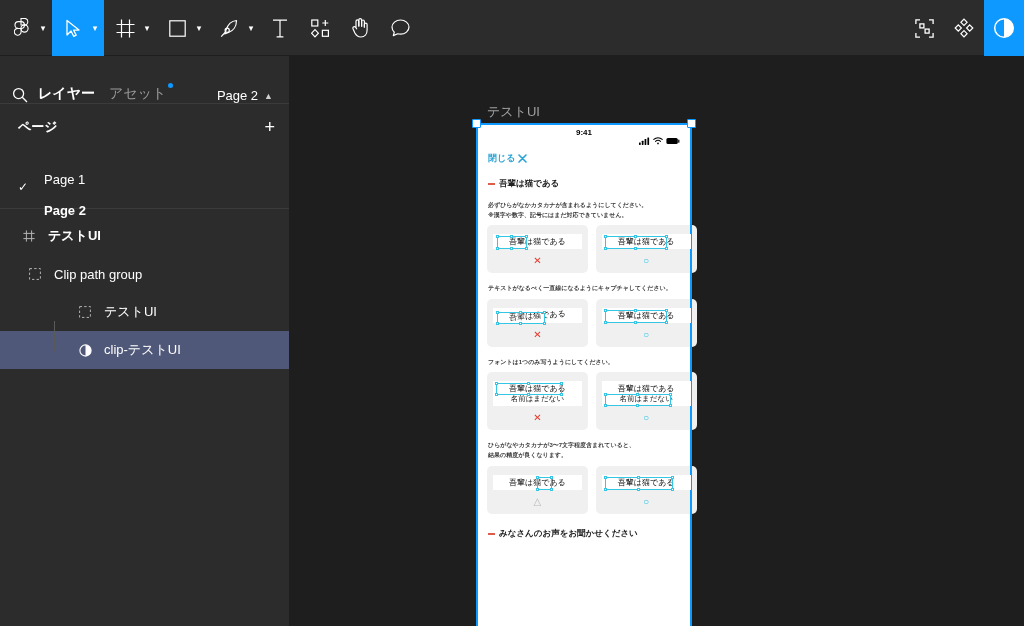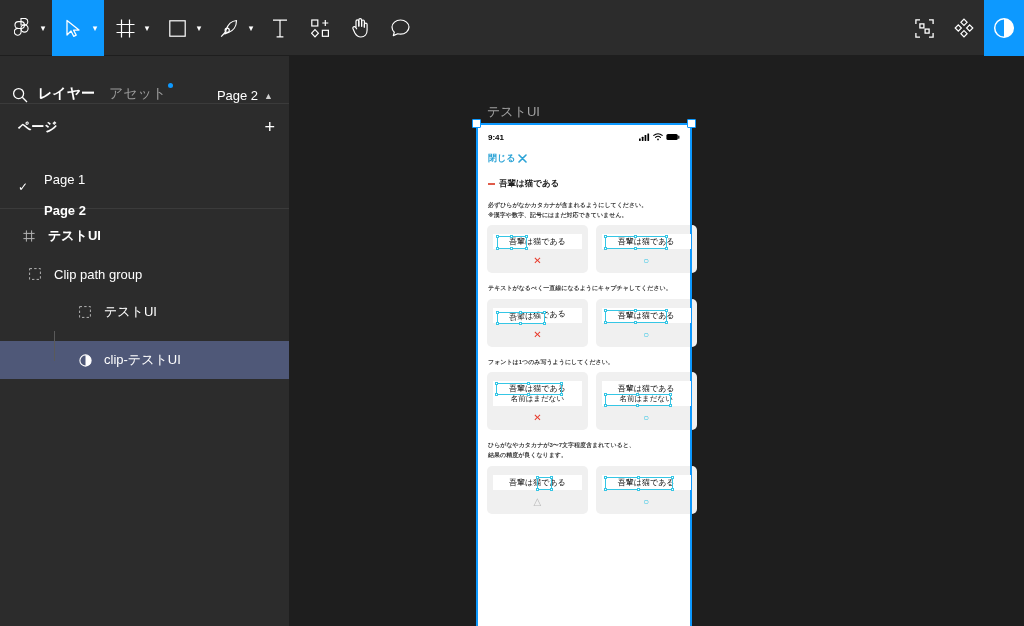--- a/index.html
+++ b/index.html
@@ -218,20 +218,21 @@
   }
   .handle.tl { left: -6px; top: -6px; }
   .handle.tr { right: -6px; top: -6px; }
 
   .statusbar {
     height: 18px;
     display: flex;
     align-items: center;
     padding: 0 10px;
     margin-top: 3px;
+    flex-direction: column;
   }
   .st-time { font-size: 8px; font-weight: bold; color: #000; }
   .st-right { margin-left: auto; display: flex; align-items: center; gap: 3px; }
 
   .close-row {
     padding: 6px 10px 0 10px;
     display: flex;
     align-items: center;
     gap: 3px;
   }
@@ -522,21 +523,21 @@
 
       <div class="layer-row" style="padding-left:74px;">
         <span class="layer-ico">
           <svg width="12" height="12" viewBox="0 0 12 12" fill="none" stroke="currentColor" stroke-width="1" stroke-dasharray="2.4 2.2">
             <rect x="0.6" y="0.6" width="10.8" height="10.8"></rect>
           </svg>
         </span>
         <span class="layer-label">テストUI</span>
       </div>
 
-      <div class="layer-row selected" style="padding-left:74px;margin-top:10px;">
+      <div class="layer-row selected" style="padding-left:74px;">
         <span class="guide"></span>
         <span class="layer-ico">
           <svg width="13" height="13" viewBox="0 0 13 13" fill="none">
             <circle cx="6.5" cy="6.5" r="5.6" stroke="#fff" stroke-width="1.1"></circle>
             <path d="M6.5 0.9a5.6 5.6 0 0 1 0 11.2z" fill="#fff"></path>
           </svg>
         </span>
         <span class="layer-label">clip-テストUI</span>
       </div>
 
@@ -715,17 +716,21 @@
                 <i class="h c"></i>
                 <i class="h d"></i>
                 <i class="h m1"></i>
                 <i class="h m2"></i>
             </span>
           </div>
           <div class="verdict ok">○</div>
         </div>
       </div>
 
+      <div class="bottom-sec">
+        <span class="sec-dash"></span>
+        <span class="sec-title">みなさんのお声をお聞かせください</span>
+      </div>
 
     </div>
   </div>
 
 </div>
 
 </body></html>

